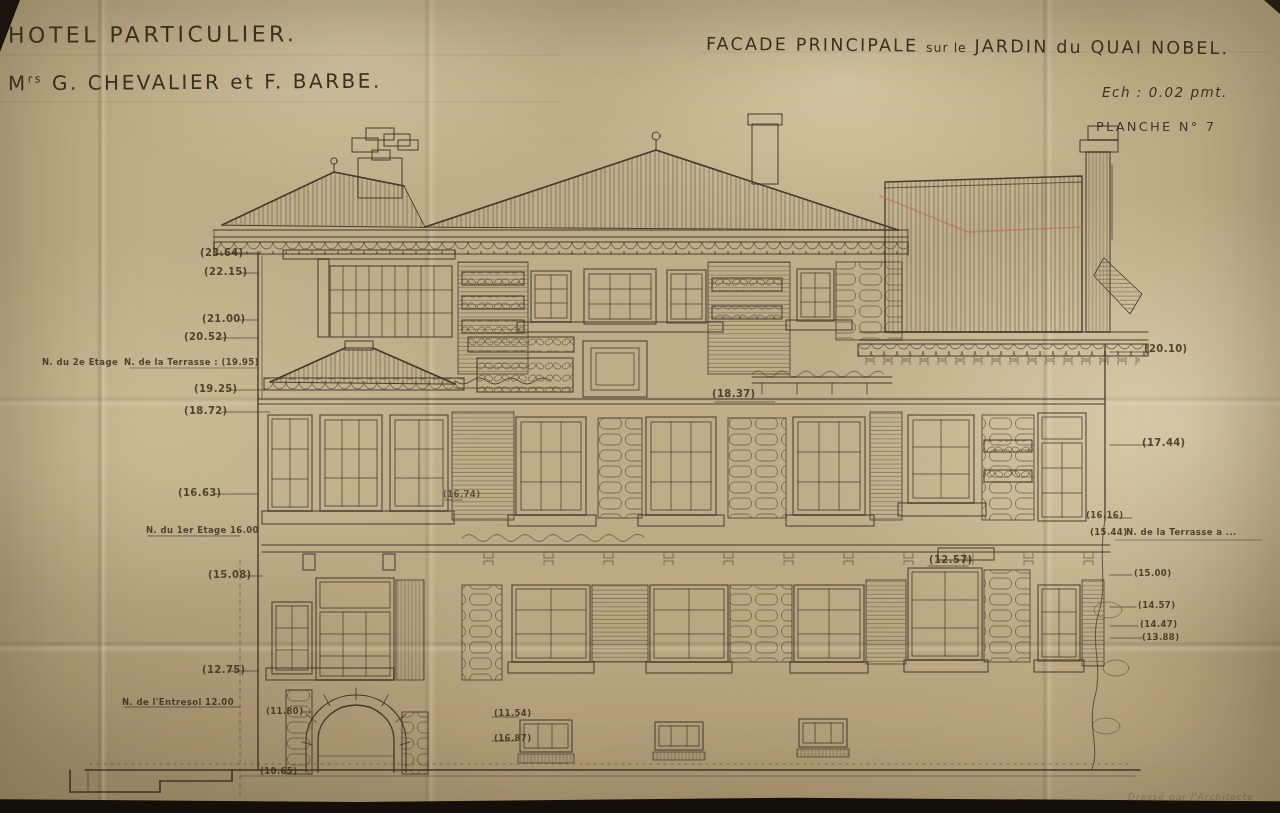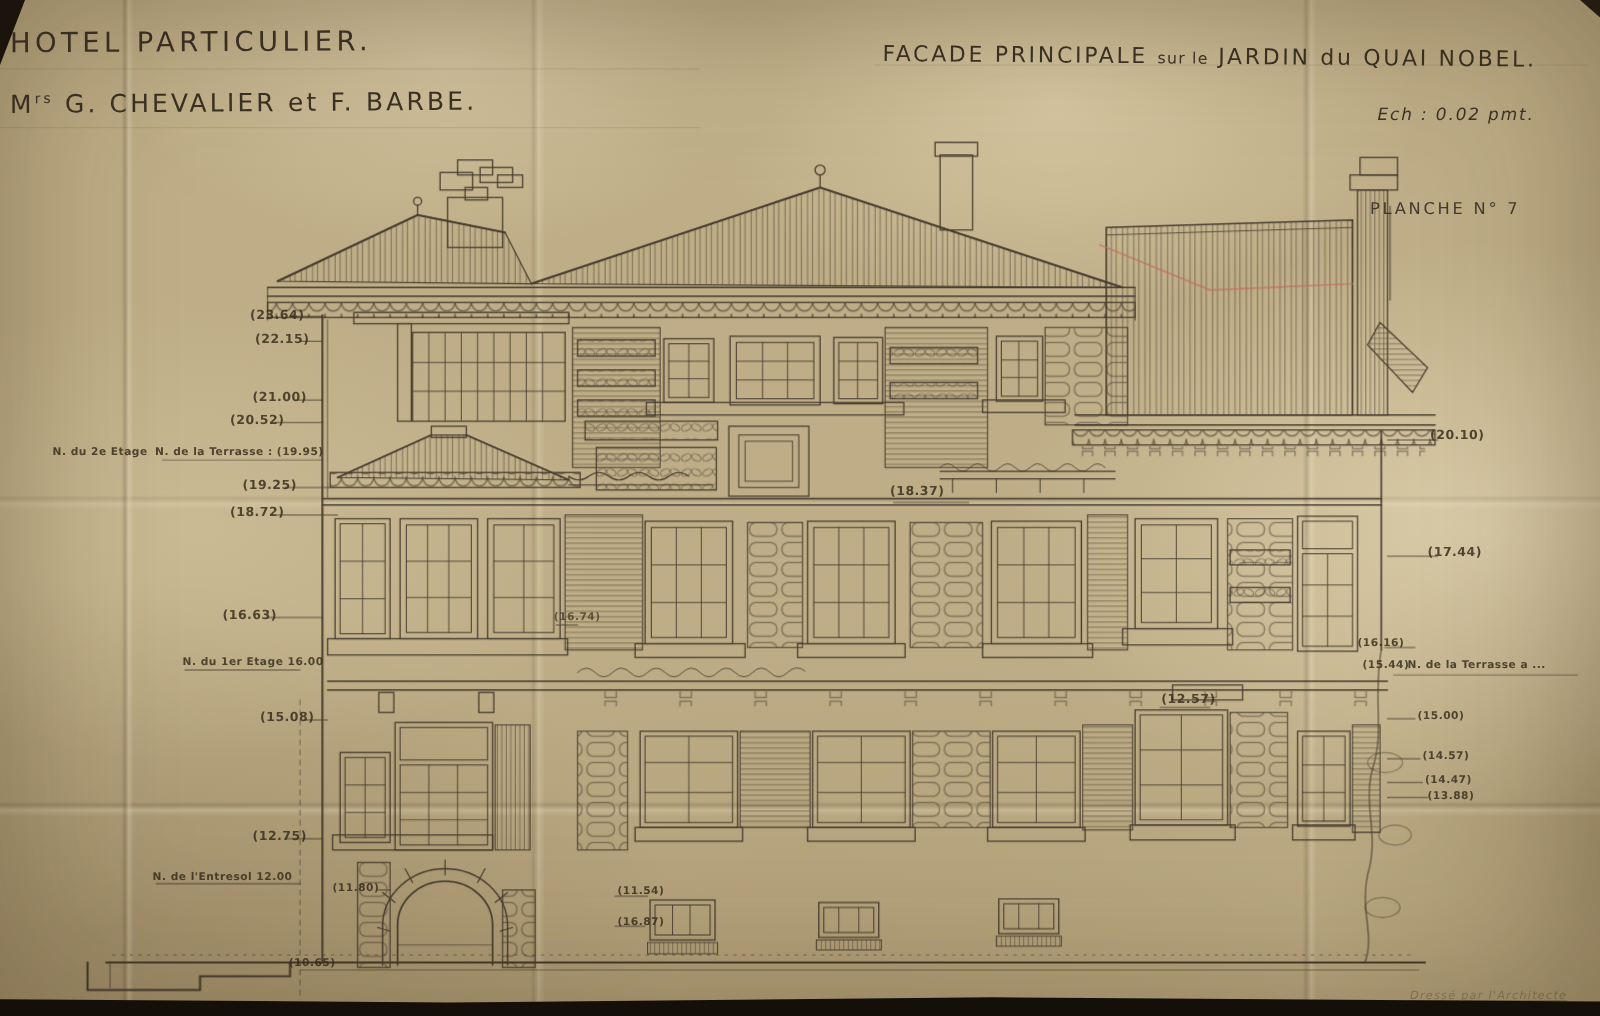--- a/index.html
+++ b/index.html
@@ -32,21 +32,21 @@
              clip-path:polygon(0 28%,28% 42%,62% 20%,100% 38%,100% 100%,0 100%);}
   svg.drawing{position:absolute;left:0;top:0;}
   .t{position:absolute;color:#2e271d;white-space:nowrap;}
   .title1{left:8px;top:22px;font-size:22px;letter-spacing:3.5px;transform:rotate(-.3deg);opacity:.92;}
   .title2{left:8px;top:70px;font-size:20px;letter-spacing:2.5px;transform:rotate(-.4deg);opacity:.92;}
   .title2 sup{font-size:11px;}
   .title3{left:4px;top:117px;font-size:20px;letter-spacing:3px;opacity:.92;}
   .facade{left:706px;top:36px;font-size:17.5px;letter-spacing:2.2px;transform:rotate(.5deg);opacity:.92;}
   .facade .sm{font-size:12.5px;letter-spacing:1px;}
   .scale{left:1102px;top:84px;font-size:13.5px;letter-spacing:1.5px;opacity:.9;font-style:italic;}
-  .planche{left:1096px;top:119px;font-size:13px;letter-spacing:2.2px;opacity:.85;margin-top:41px;}
+  .planche{left:1096px;top:119px;font-size:13px;letter-spacing:2.2px;opacity:.85;}
   .lv{position:absolute;font-size:10px;letter-spacing:.4px;color:#39301f;opacity:.85;white-space:nowrap;font-weight:bold;}
   .lv.sm{font-size:8.5px;}
   .sig{position:absolute;left:1128px;top:792px;font-size:9px;font-style:italic;
        color:#6e5c44;opacity:.55;letter-spacing:1px;white-space:nowrap;text-decoration:underline;}
 </style>
 </head>
 <body>
 
 <div class="stage">
   <div class="paper-tone"></div>
@@ -329,21 +329,21 @@
   <span class="lv sm" style="left:42px;top:357px">N. du 2e Etage</span>
   <span class="lv sm" style="left:124px;top:357px">N. de la Terrasse : (19.95)</span>
   <span class="lv" style="left:194px;top:383px">(19.25)</span>
   <span class="lv" style="left:184px;top:405px">(18.72)</span>
   <span class="lv" style="left:178px;top:487px">(16.63)</span>
   <span class="lv sm" style="left:146px;top:525px">N. du 1er Etage 16.00</span>
   <span class="lv" style="left:208px;top:569px">(15.08)</span>
   <span class="lv" style="left:202px;top:664px">(12.75)</span>
   <span class="lv sm" style="left:122px;top:697px">N. de l'Entresol 12.00</span>
   <span class="lv sm" style="left:266px;top:706px">(11.80)</span>
-  <span class="lv sm" style="left:231px;top:766px">(10.65)</span>
+  <span class="lv sm" style="left:260px;top:766px">(10.65)</span>
 
   <span class="lv" style="left:712px;top:388px">(18.37)</span>
   <span class="lv sm" style="left:443px;top:489px;opacity:.7">(16.74)</span>
   <span class="lv" style="left:929px;top:554px">(12.57)</span>
   <span class="lv sm" style="left:494px;top:708px">(11.54)</span>
   <span class="lv sm" style="left:494px;top:733px">(16.87)</span>
 
   <span class="lv" style="left:1144px;top:343px">(20.10)</span>
   <span class="lv" style="left:1142px;top:437px">(17.44)</span>
   <span class="lv sm" style="left:1086px;top:510px">(16.16)</span>

